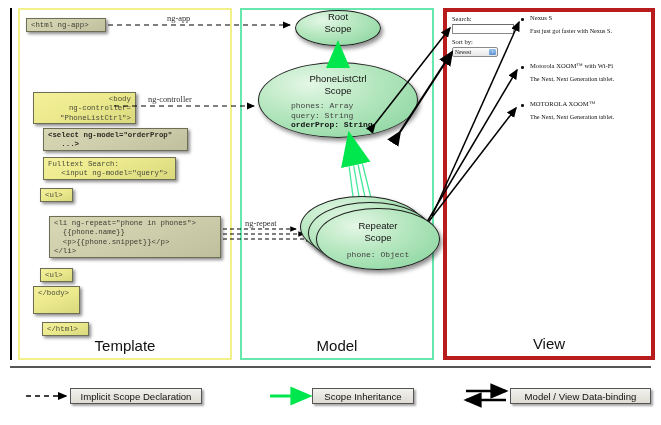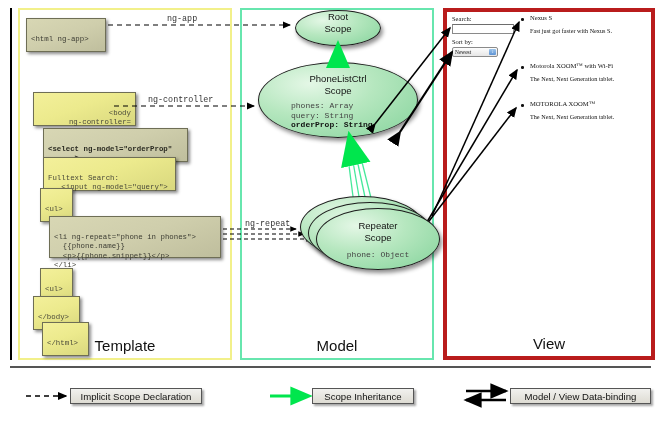--- a/index.html
+++ b/index.html
@@ -30,21 +30,21 @@
 
   
   .codebox{
     position:absolute;box-sizing:border-box;
     background:linear-gradient(160deg,#f3f09a 0%,#ecea8d 45%,#d9d87e 100%);
     border:1px solid #6e6e55;
     box-shadow:2px 2px 3px rgba(0,0,0,.45);
     font-family:"Liberation Mono", monospace;
     font-size:7.4px;line-height:9.4px;
     color:#4a4a3a;
-    padding:16px 4px;
+    padding:2px 4px;
     white-space:pre;
   }
   .codebox.gray{
     background:linear-gradient(160deg,#d8d7b4 0%,#cfceac 50%,#bfbe9d 100%);
     color:#3c3c33;
   }
   .codebox.bold{font-weight:bold;color:#2b2b22;}
 
   
   .ellipse{
@@ -80,21 +80,21 @@
     background:linear-gradient(#9cc4ea,#5d93d4);border-radius:1px;
     color:#fff;font-size:4.5px;text-align:center;line-height:6px;
   }
   .v-item{position:absolute;font-family:"Liberation Serif",serif;color:#111;}
   .v-item .nm{font-size:6.6px;line-height:8px;}
   .v-item .sn{font-size:6.2px;line-height:8px;margin-top:4.5px;}
   .v-bullet{position:absolute;width:2.6px;height:2.6px;background:#111;border-radius:50%;}
 
   
   .edge-label{
-    position:absolute;font-family:Liberation Mono, monospace;
+    position:absolute;font-family:Liberation Serif, serif;
     font-size:8.4px;color:#333;white-space:nowrap;
   }
 
   
   .legend-box{
     position:absolute;box-sizing:border-box;
     background:linear-gradient(#f1f1ee,#dedcd3);
     border:1px solid #555;
     box-shadow:1.5px 1.5px 2px rgba(0,0,0,.35);
     font-family:"Liberation Sans",sans-serif;
@@ -130,21 +130,21 @@
 
   <div class="codebox" style="left:40px;top:188px;width:33px;height:14px;">&lt;ul&gt;</div>
 
   <div class="codebox gray" style="left:49px;top:216px;width:172px;height:42px;">&lt;li ng-repeat="phone in phones"&gt;
   {{phone.name}}
   &lt;p&gt;{{phone.snippet}}&lt;/p&gt;
 &lt;/li&gt;</div>
 
   <div class="codebox" style="left:40px;top:268px;width:33px;height:14px;">&lt;ul&gt;</div>
 
-  <div class="codebox" style="left:33px;top:296px;width:47px;height:28px;">&lt;/body&gt;</div>
+  <div class="codebox" style="left:33px;top:286px;width:47px;height:28px;">&lt;/body&gt;</div>
 
   <div class="codebox" style="left:42px;top:322px;width:47px;height:14px;">&lt;/html&gt;</div>
 
   <div class="panel mdl">
     <div class="panel-title">Model</div>
   </div>
 
   <div class="ellipse" style="left:295px;top:10px;width:86px;height:36px;">
     <div style="">
       <div class="ttl">Root</div>

